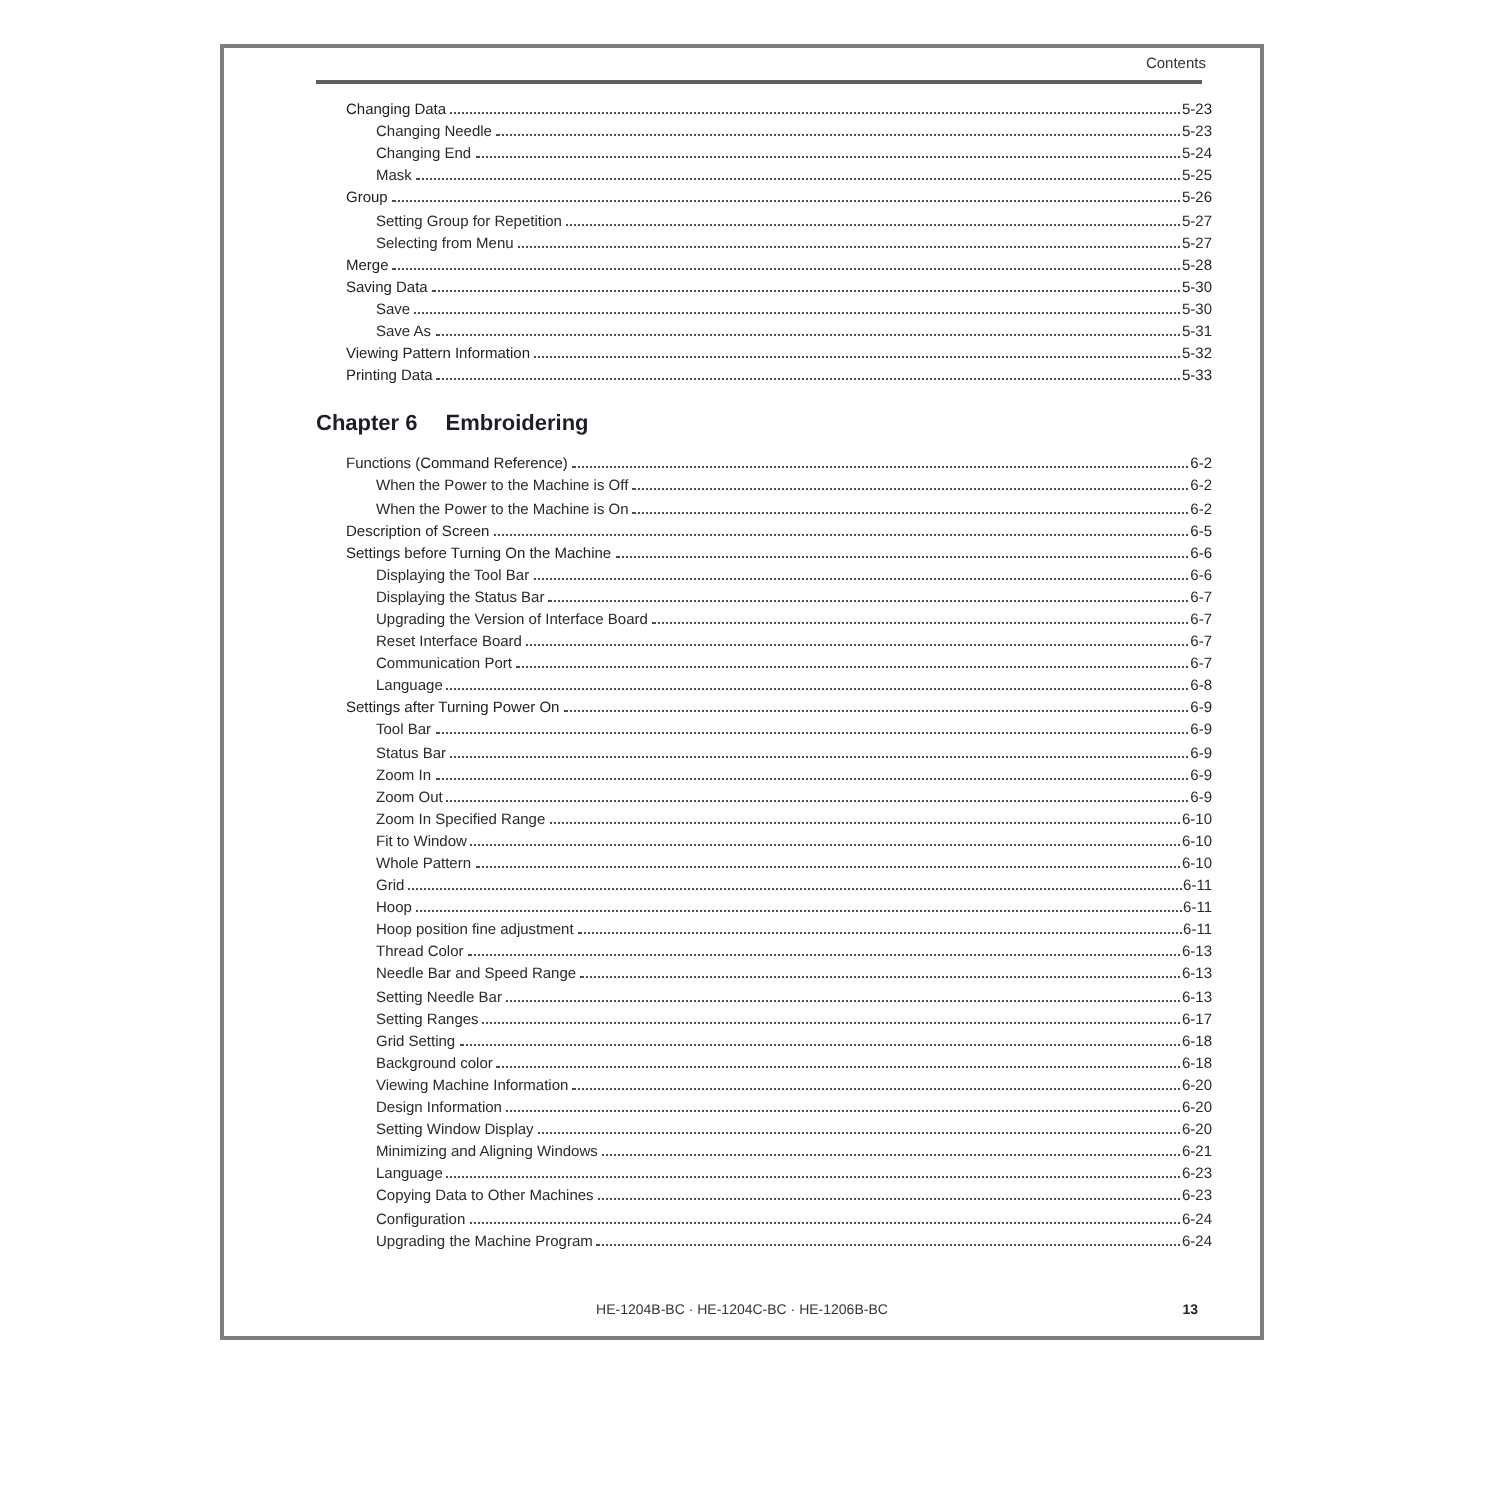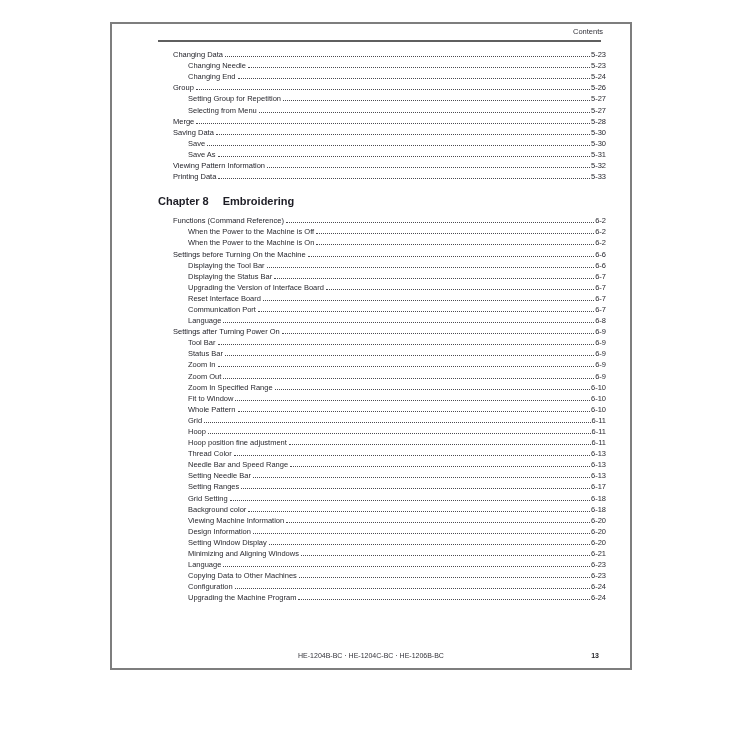--- a/index.html
+++ b/index.html
@@ -102,20 +102,25 @@
           <div class="toc-row level2">
             <span class="toc-label">Changing Needle</span>
             <span class="leader"></span>
             <span class="toc-page">5-23</span>
           </div>
           <div class="toc-row level2">
             <span class="toc-label">Changing End</span>
             <span class="leader"></span>
             <span class="toc-page">5-24</span>
           </div>
+          <div class="toc-row level2">
+            <span class="toc-label">Mask</span>
+            <span class="leader"></span>
+            <span class="toc-page">5-25</span>
+          </div>
           <div class="toc-row level1 bold">
             <span class="toc-label">Group</span>
             <span class="leader"></span>
             <span class="toc-page">5-26</span>
           </div>
           <div class="toc-row level2">
             <span class="toc-label">Setting Group for Repetition</span>
             <span class="leader"></span>
             <span class="toc-page">5-27</span>
           </div>
@@ -149,35 +154,40 @@
             <span class="leader"></span>
             <span class="toc-page">5-32</span>
           </div>
           <div class="toc-row level1 bold">
             <span class="toc-label">Printing Data</span>
             <span class="leader"></span>
             <span class="toc-page">5-33</span>
           </div>
         </div>
         <div>
-          <div class="chapter-heading"><span class="chapter-number">Chapter 8</span><span class="chapter-title">Embroidering</span></div>
+          <div class="chapter-heading"><span class="chapter-number">Chapter 6</span><span class="chapter-title">Embroidering</span></div>
           <div class="toc-row level1 bold">
             <span class="toc-label">Functions (Command Reference)</span>
             <span class="leader"></span>
             <span class="toc-page">6-2</span>
           </div>
           <div class="toc-row level2">
             <span class="toc-label">When the Power to the Machine is Off</span>
             <span class="leader"></span>
             <span class="toc-page">6-2</span>
           </div>
           <div class="toc-row level2">
             <span class="toc-label">When the Power to the Machine is On</span>
             <span class="leader"></span>
             <span class="toc-page">6-2</span>
+          </div>
+          <div class="toc-row level1 bold">
+            <span class="toc-label">Description of Screen</span>
+            <span class="leader"></span>
+            <span class="toc-page">6-5</span>
           </div>
           <div class="toc-row level1 bold">
             <span class="toc-label">Settings before Turning On the Machine</span>
             <span class="leader"></span>
             <span class="toc-page">6-6</span>
           </div>
           <div class="toc-row level2">
             <span class="toc-label">Displaying the Tool Bar</span>
             <span class="leader"></span>
             <span class="toc-page">6-6</span>

